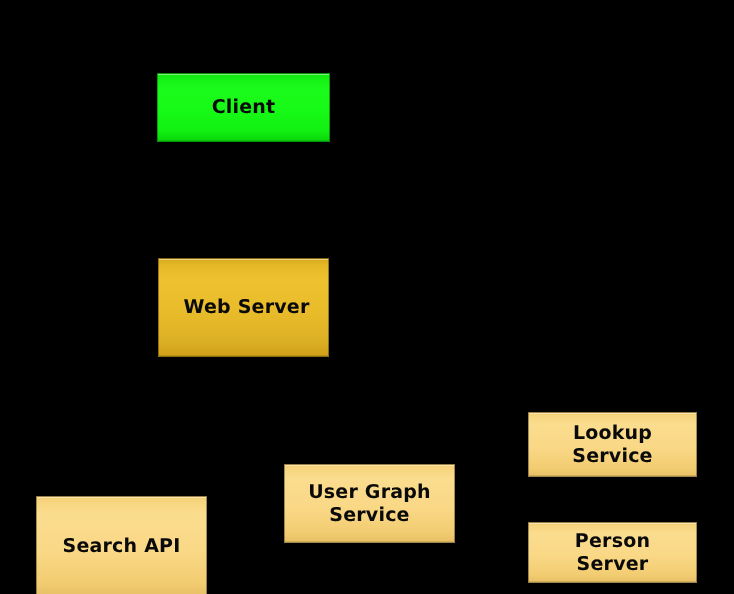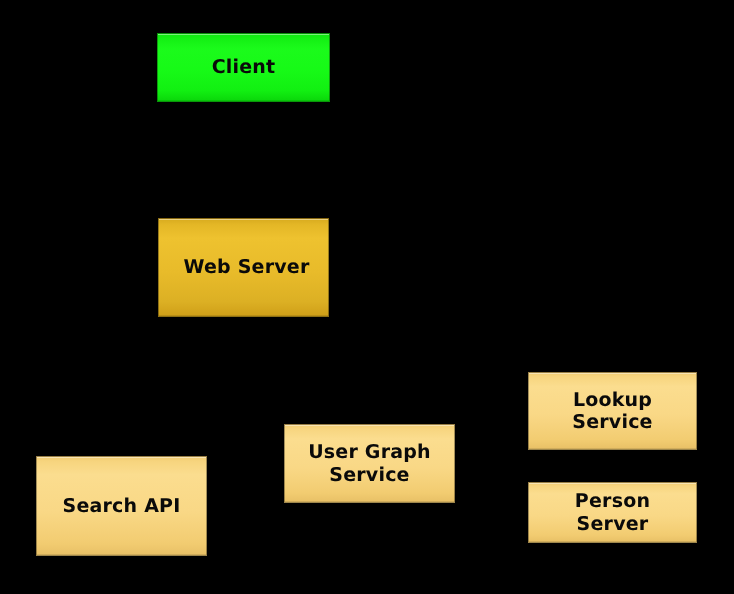--- a/index.html
+++ b/index.html
@@ -28,20 +28,21 @@
     font-family: "DejaVu Sans", sans-serif;
     font-weight: bold;
     font-size: 19px;
     line-height: 1.18;
     letter-spacing: 0.2px;
     border: 1px solid rgba(0,0,0,0.35);
     box-shadow: 4px 5px 6px rgba(0,0,0,0.95),
                 inset 0 1px 0 rgba(255,255,255,0.45),
                 inset 0 -1px 0 rgba(0,0,0,0.10);
     text-rendering: geometricPrecision;
+    margin-top: 40px;
   }
   .node .label {
     display: block;
     white-space: pre-line;
     padding: 0 6px;
   }
 
   
   .node.green {
     background: linear-gradient(180deg,
@@ -68,21 +69,21 @@
 <div id="canvas">
 
   <div class="node green" style="left:157px; top:33px; width:173px; height:69px;">
     <span class="label">Client</span>
   </div>
 
   <div class="node amber" style="left:158px; top:218px; width:171px; height:99px;">
     <span class="label">Web Server</span>
   </div>
 
-  <div class="node sand" style="left:528px; top:372px; width:169px; height:78px;">
+  <div class="node sand" style="left:528px; top:372px; width:169px; height:65px;">
     <span class="label">Lookup
 Service</span>
   </div>
 
   <div class="node sand" style="left:284px; top:424px; width:171px; height:79px;">
     <span class="label">User Graph
 Service</span>
   </div>
 
   <div class="node sand" style="left:528px; top:482px; width:169px; height:61px;justify-content:center;">

